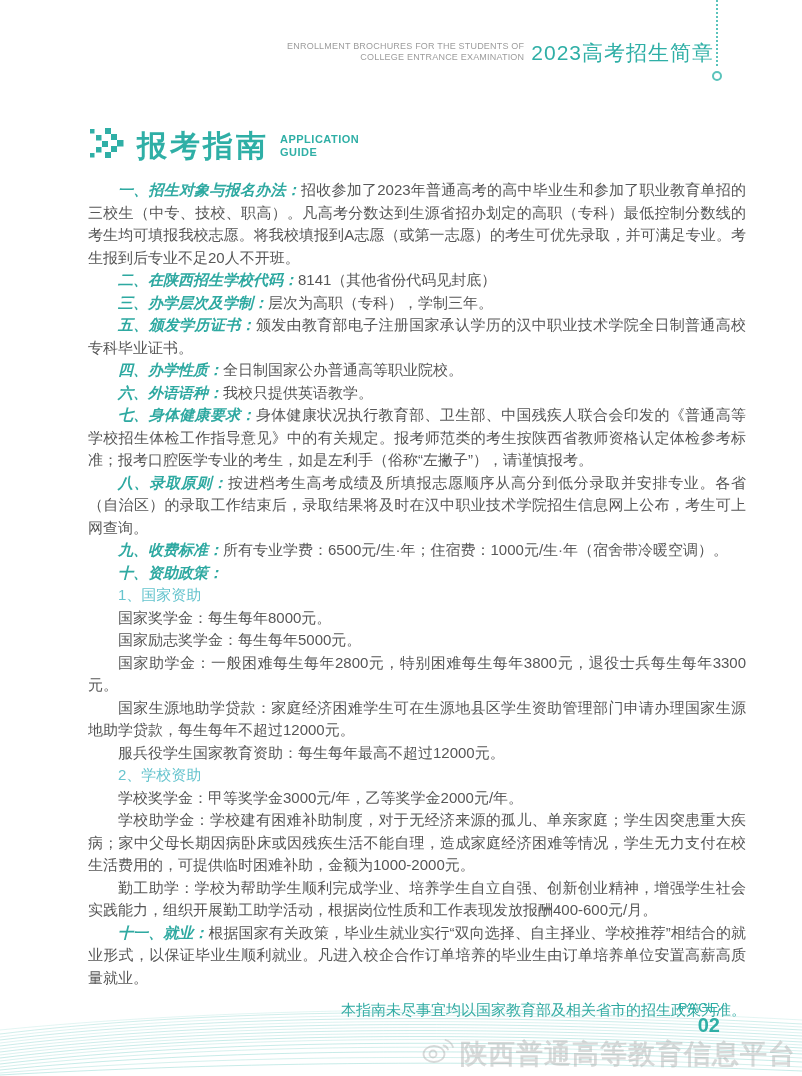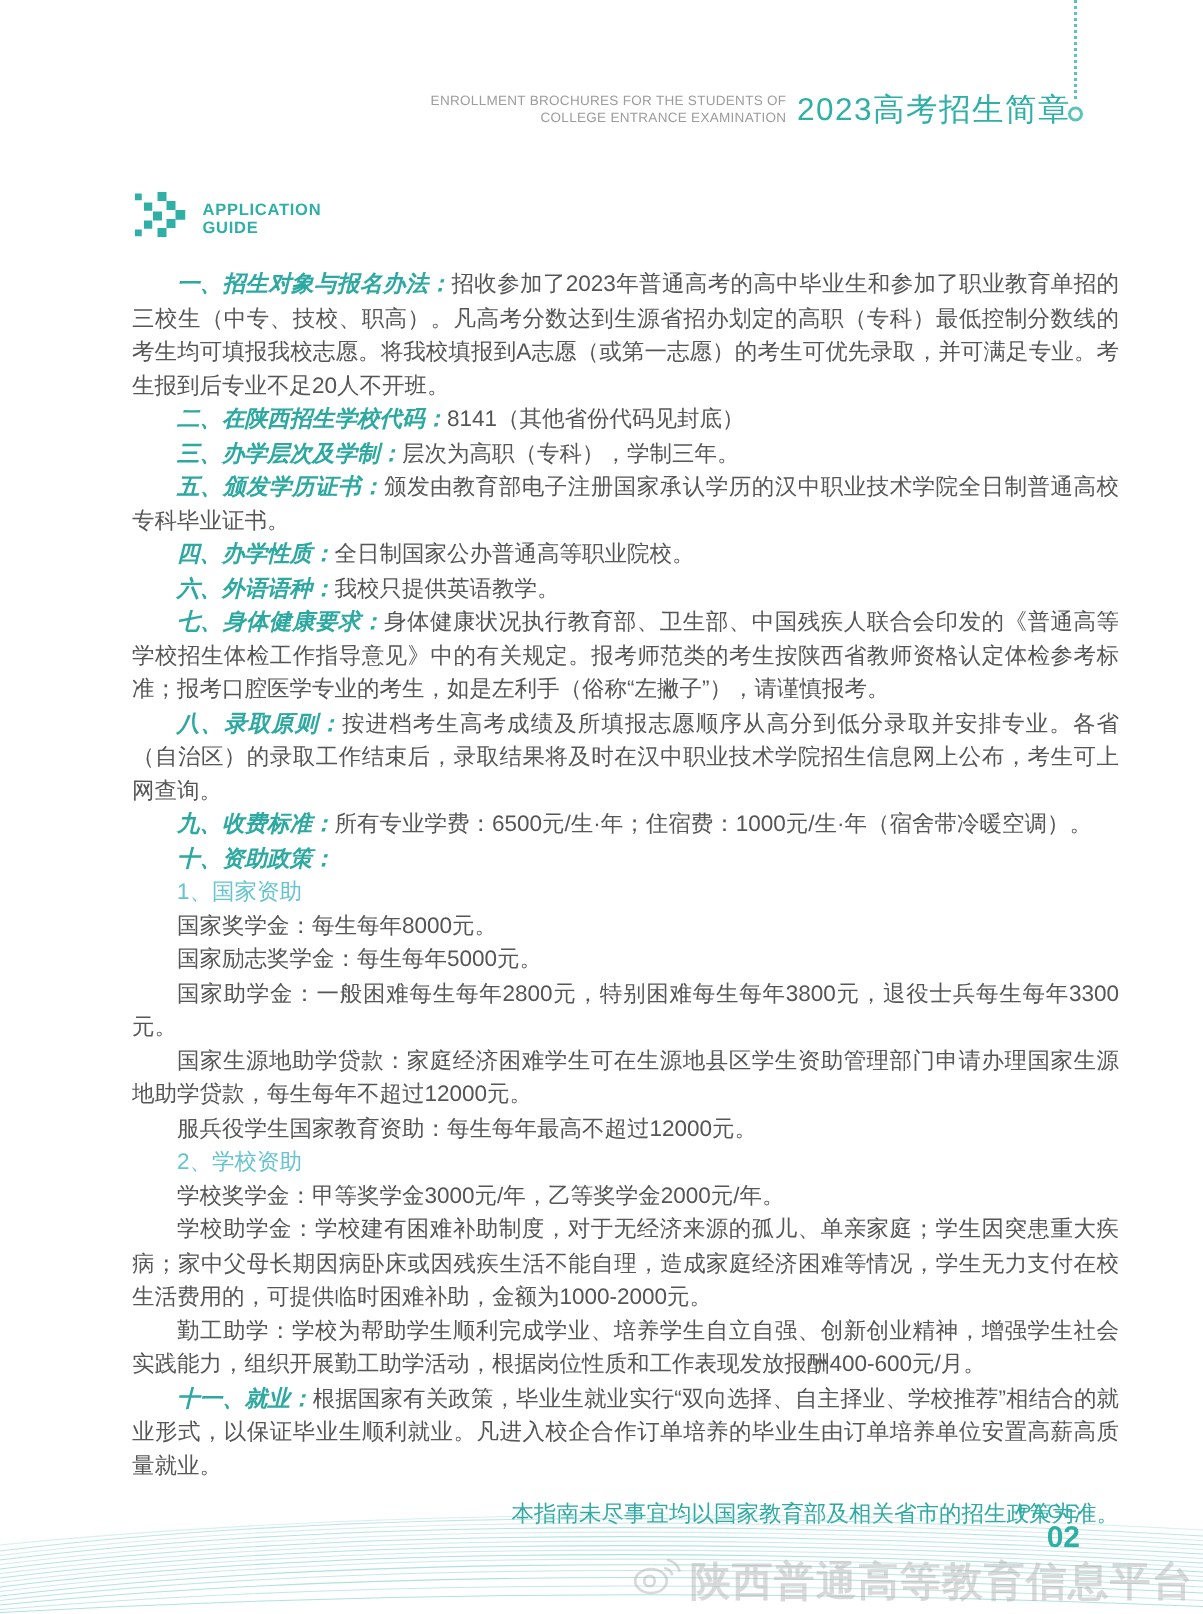--- a/index.html
+++ b/index.html
@@ -13,21 +13,21 @@
     --watermark-gray:#ADADAD;
   }
   html,body{margin:0;padding:0;background:#e9e9e9;}
   .page{
     position:relative;width:802px;height:1076px;background:#ffffff;
     overflow:hidden;margin:0 auto;
     font-family:"Liberation Sans","DejaVu Sans",sans-serif;
   }
   
   .doc-header{
-    position:absolute;top:62px;right:88px;
+    position:absolute;top:41px;right:88px;
     display:flex;align-items:flex-end;gap:7px;
   }
   .header-en{
     text-align:right;color:var(--header-gray);
     font-size:9px;line-height:11px;letter-spacing:.2px;white-space:nowrap;
   }
   .header-cn{
     color:var(--accent-teal);font-size:21px;line-height:21px;
     letter-spacing:1px;white-space:nowrap;
   }
@@ -101,20 +101,21 @@
           <rect x="6" y="19" width="5.5" height="5.5"></rect>
           <rect x="0" y="25" width="4.5" height="4.5"></rect>
           <rect x="15" y="0" width="6" height="6"></rect>
           <rect x="21" y="6" width="6" height="6"></rect>
           <rect x="27" y="12" width="6.5" height="6.5"></rect>
           <rect x="21" y="18" width="6" height="6"></rect>
           <rect x="15" y="24" width="6" height="6"></rect>
         </g>
       </svg>
     </span>
+    <span class="title-cn">报考指南</span>
     <span class="title-en">
       <div>APPLICATION</div>
       <div>GUIDE</div>
     </span>
   </div>
 
   <div class="content">
     <p class="para"><span class="plabel">一、招生对象与报名办法：</span><span>招收参加了2023年普通高考的高中毕业生和参加了职业教育单招的三校生（中专、技校、职高）。凡高考分数达到生源省招办划定的高职（专科）最低控制分数线的考生均可填报我校志愿。将我校填报到A志愿（或第一志愿）的考生可优先录取，并可满足专业。考生报到后专业不足20人不开班。</span></p>
     <p class="para"><span class="plabel">二、在陕西招生学校代码：</span><span>8141（其他省份代码见封底）</span></p>
     <p class="para"><span class="plabel">三、办学层次及学制：</span><span>层次为高职（专科），学制三年。</span></p>

